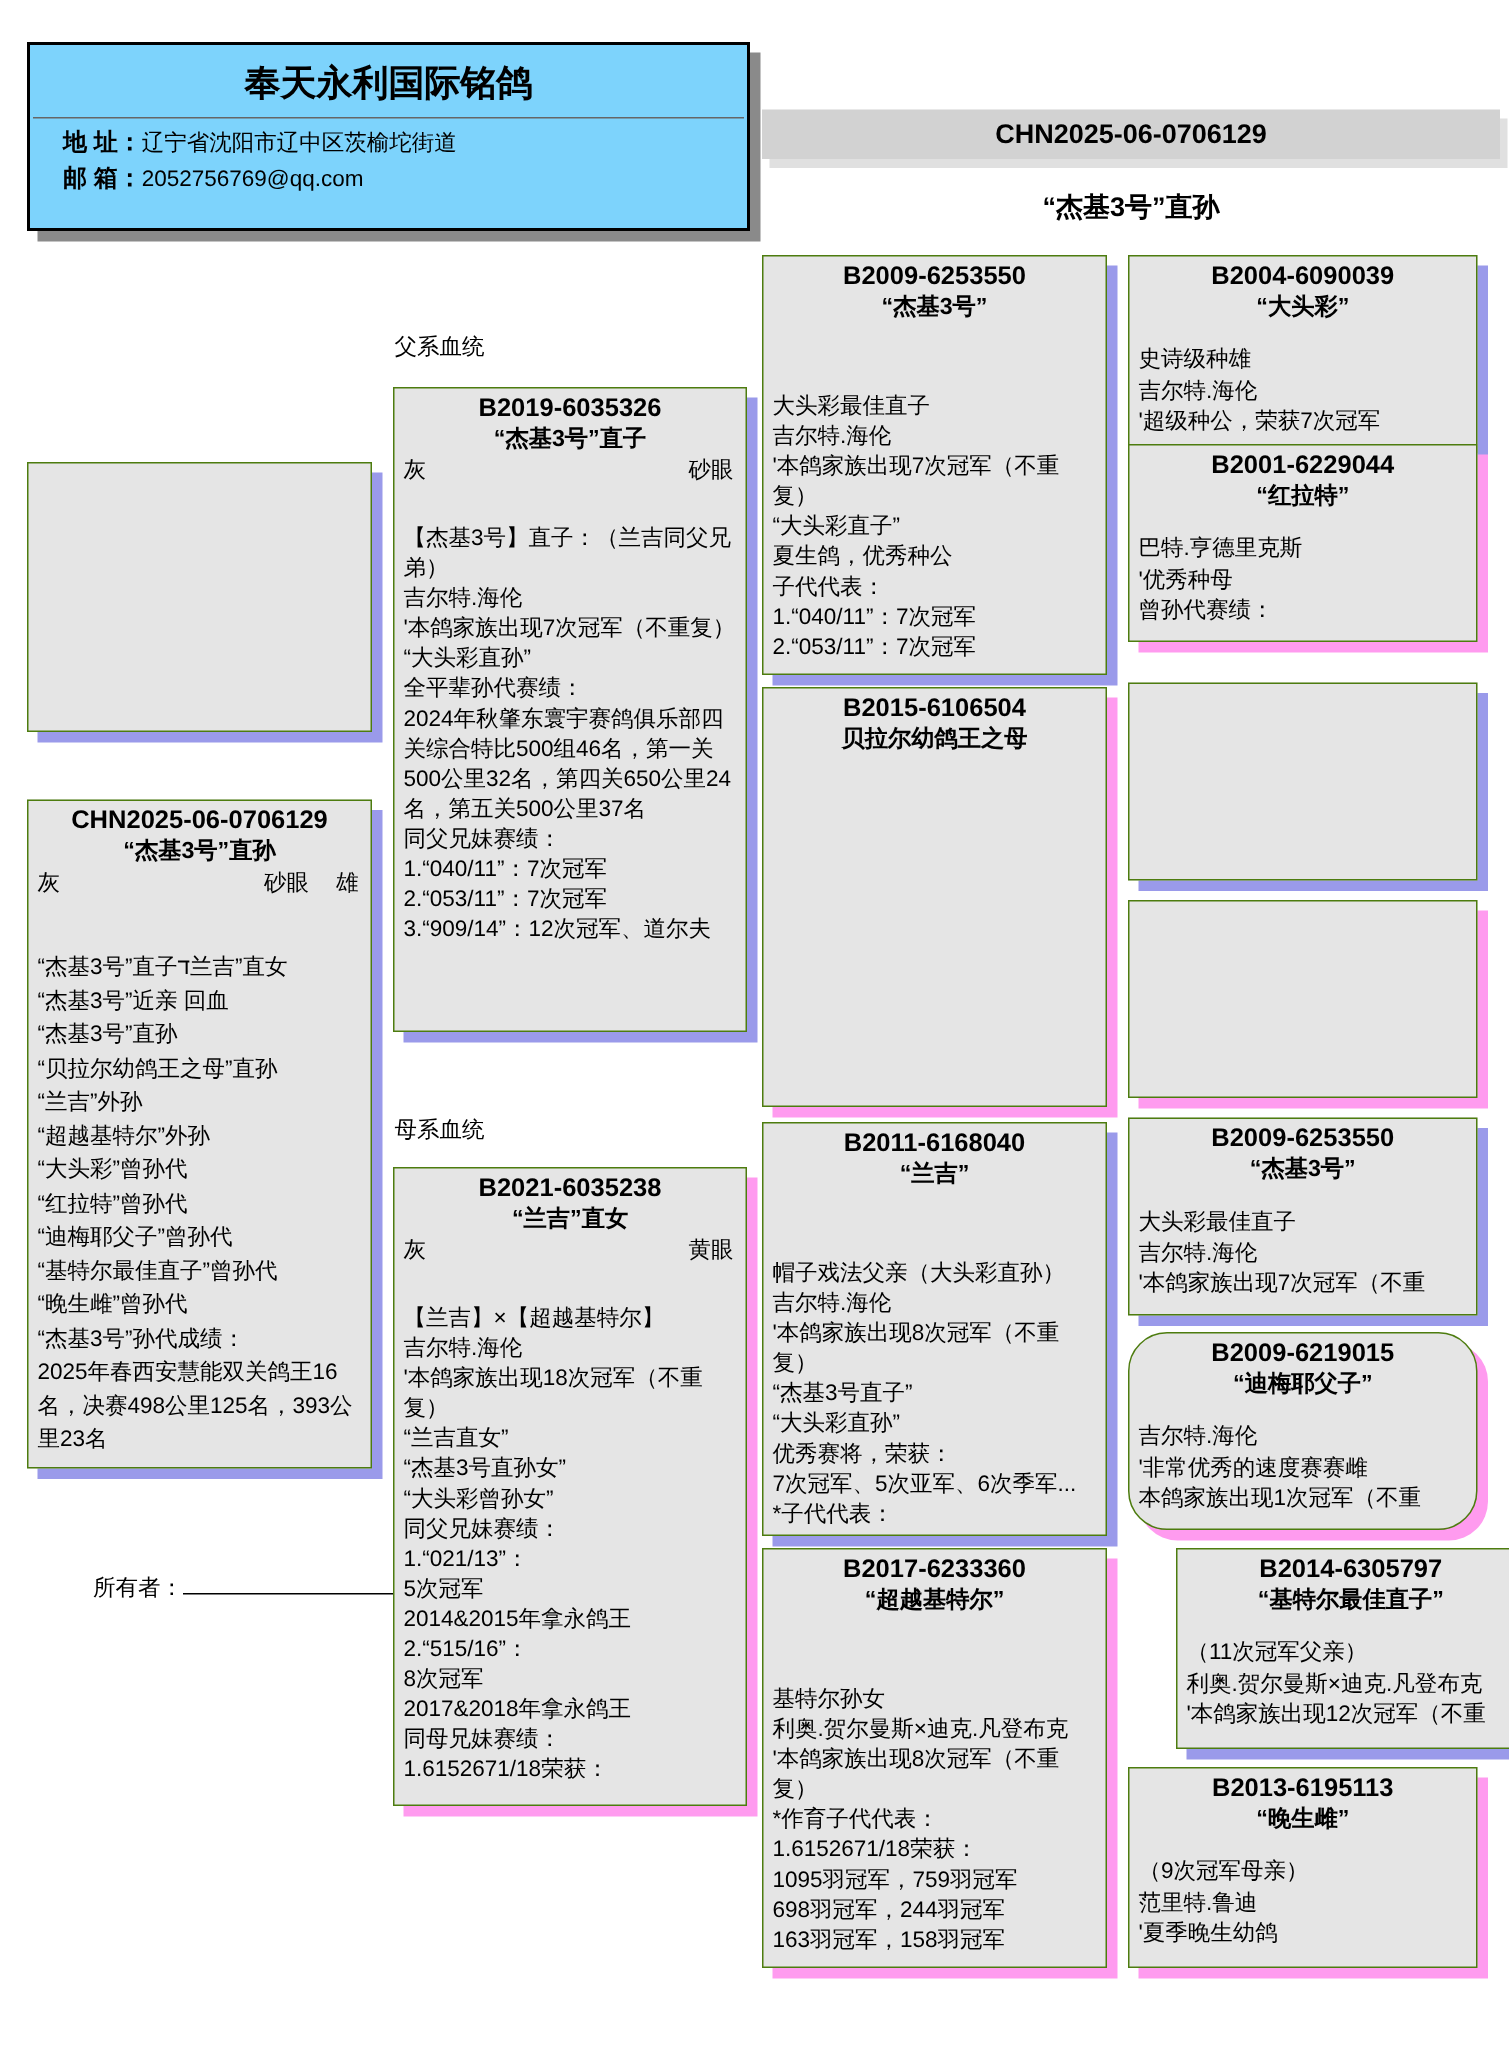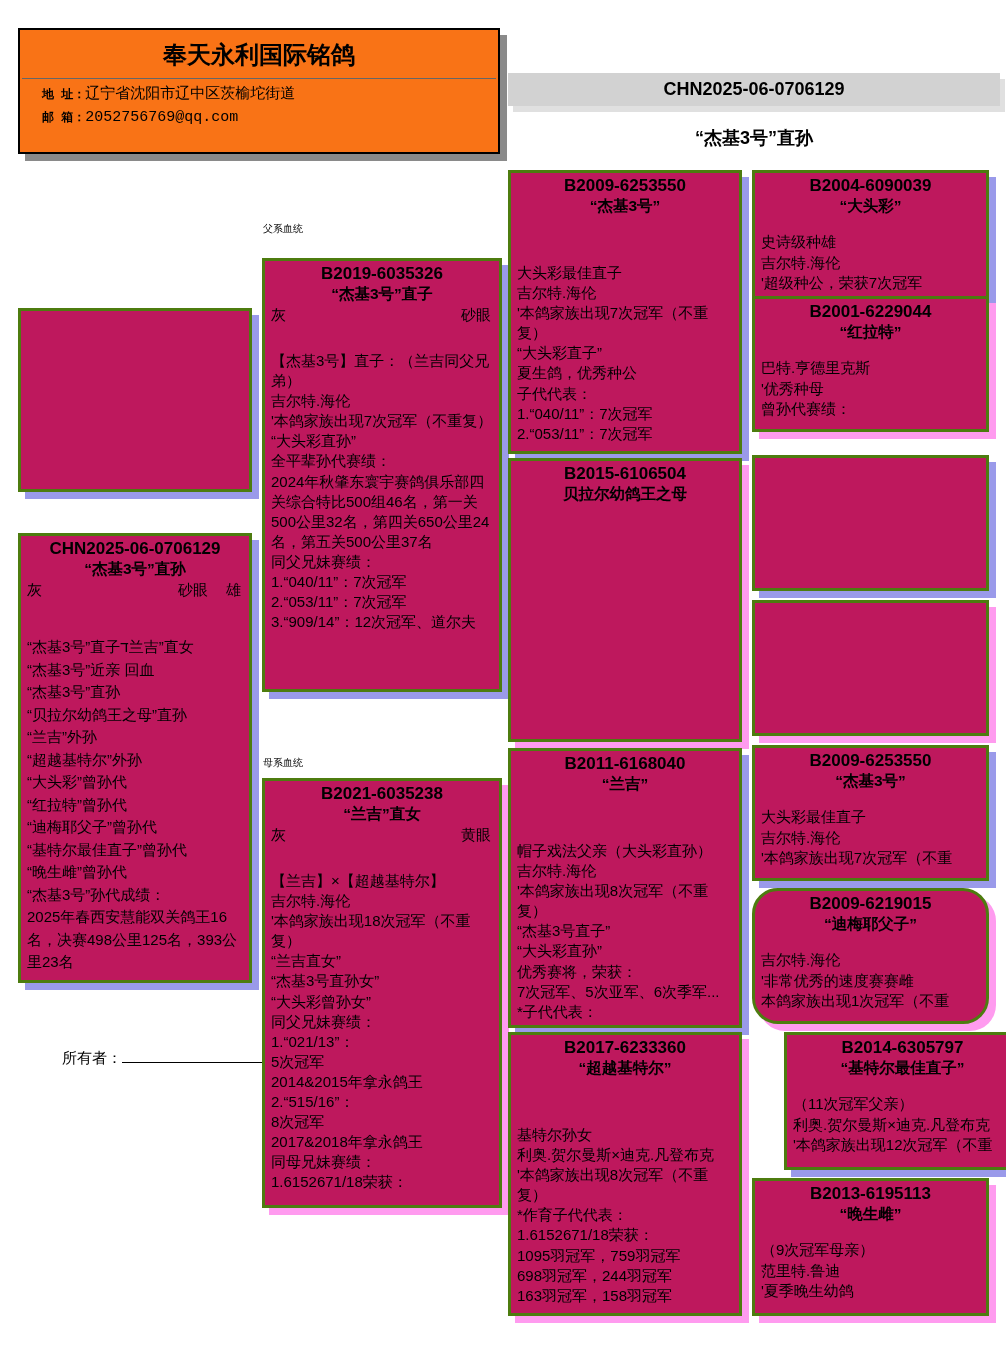--- a/index.html
+++ b/index.html
@@ -1,40 +1,40 @@
 <!DOCTYPE html>
 <html style="--blue-shadow: #9a9aea; --pink-shadow: #ff9bef; --gray-bar: #d2d2d2; --bar-shadow: #e0e0e0; --header-shadow: #8a8a8a;"><head>
 <meta charset="utf-8">
 <style>
   html,body{margin:0;padding:0;background:#fff;}
   #canvas{position:relative;width:1006px;height:1366px;background:#fff;
           font-family:"Liberation Sans","DejaVu Sans",sans-serif;color:#000;}
 
   
   .company{position:absolute;left:18px;top:28px;width:478px;height:122px;
-           background:#f97316;border:2px solid #000;
-           box-shadow:7px 7px 0 var(--header-shadow,#8a8a8a);font-family:Liberation Mono, monospace;}
+           background:#7dd3fc;border:2px solid #000;
+           box-shadow:7px 7px 0 var(--header-shadow,#8a8a8a);}
   .company-title{font-size:24px;font-weight:bold;text-align:center;padding:9px 0 7px;}
   .company-divider{border-top:1px solid #666;margin:0 2px;}
   .company-info{padding:5px 0 0 22px;font-size:15px;line-height:1.5;}
-  .company-info b{font-size:12px;}
+  .company-info b{font-size:16px;}
   .inline-gap{margin-left:58px;}
 
   
   .ring-banner{position:absolute;left:508px;top:73px;width:492px;height:33px;
                background:var(--gray-bar,#d2d2d2);box-shadow:5px 6px 0 var(--bar-shadow,#dcdcdc);
                font-size:18px;font-weight:bold;text-align:center;line-height:33px;}
   .banner-subtitle{position:absolute;left:508px;top:126px;width:492px;
                    font-size:18px;font-weight:bold;text-align:center;}
 
   
-  .lineage-label{position:absolute;font-size:10px;}
-
-  
-  .box{position:absolute;background:#be185d;border:3px solid #4d7c0f;overflow:hidden;
+  .lineage-label{position:absolute;font-size:15px;}
+
+  
+  .box{position:absolute;background:#e5e5e5;border:1px solid #4d7c0f;overflow:hidden;
        font-size:15px;}
   .box.blue{box-shadow:7px 7px 0 var(--blue-shadow,#9a9aea);}
   .box.pink{box-shadow:7px 7px 0 var(--pink-shadow,#ff9bef);}
   .num{font-weight:bold;font-size:17px;text-align:center;padding-top:3px;}
   .name{font-weight:bold;font-size:15.5px;text-align:center;}
   .traits{display:flex;justify-content:space-between;padding:1px 8px 0 6px;}
   .traits .tr-right{display:flex;gap:18px;}
   .body{padding:0 6px;white-space:pre-line;line-height:1.34;}
   .subject .body{margin-top:36px;line-height:1.5;}
   .parent .body{margin-top:26px;}
@@ -56,21 +56,21 @@
     <div class="company-info">
       <div><b>地 址：</b><span>辽宁省沈阳市辽中区茨榆坨街道</span></div>
       <div><b>邮 箱：</b><span>2052756769@qq.com</span></div>
     </div>
   </div>
 
   <div class="ring-banner">CHN2025-06-0706129</div>
   <div class="banner-subtitle">“杰基3号”直孙</div>
 
   <div class="lineage-label" style="left:263px;top:222px;">父系血统</div>
-  <div class="lineage-label" style="left:263px;top:744px;margin-top:12px;">母系血统</div>
+  <div class="lineage-label" style="left:263px;top:744px;">母系血统</div>
 
   <div class="box blue" style="left:18px;top:308px;width:228px;height:178px;"></div>
 
   <div class="box blue subject" style="left:18px;top:533px;width:228px;height:444px;">
     <div class="num">CHN2025-06-0706129</div>
     <div class="name">“杰基3号”直孙</div>
     <div class="traits">
       <span>灰</span>
       <span class="tr-right">
           <span>砂眼</span>

